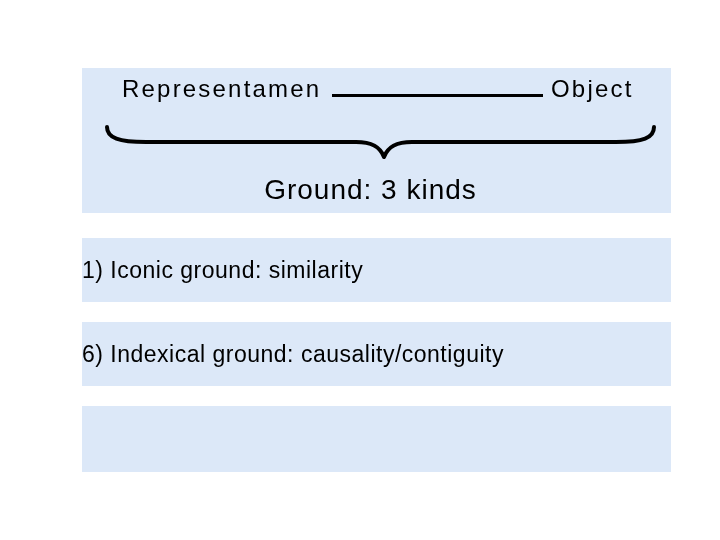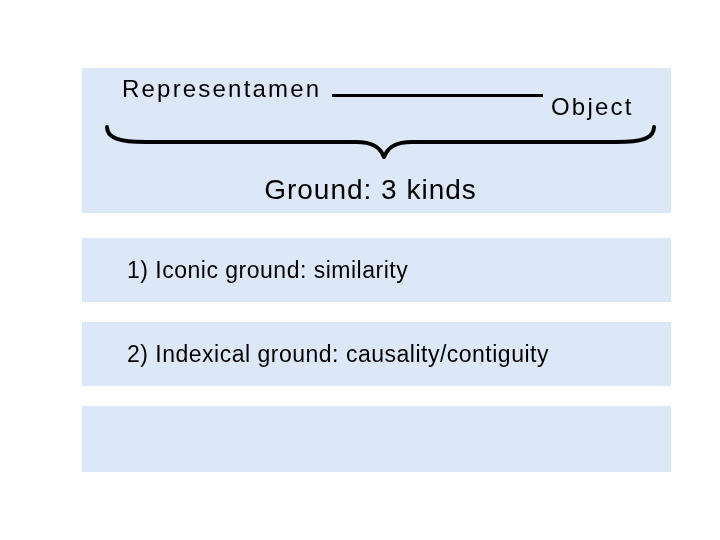--- a/index.html
+++ b/index.html
@@ -23,21 +23,21 @@
   .row-2{top:322px;}
   .row-3{top:406px;height:66px;}
   .term{
     position:absolute;
     font-size:24px;
     line-height:1;
     letter-spacing:2.2px;
     white-space:nowrap;
   }
   .term-left{left:40px;top:9px;}
-  .term-right{left:469px;top:27px;}
+  .term-right{left:469px;top:9px;}
   .connector{
     position:absolute;
     left:250px;top:26px;
     width:211px;height:0;
     border-top:3px solid #000000;
   }
   .brace{
     position:absolute;
     left:22px;top:55px;
     width:553px;height:42px;
@@ -45,21 +45,20 @@
   .ground-label{
     position:absolute;
     left:0;right:12px;top:108px;
     text-align:center;
     font-size:28px;
     line-height:1;
     letter-spacing:1px;
     white-space:nowrap;
   }
   .row-text{
-    padding-left:45px;
     font-size:23px;
     line-height:1;
     letter-spacing:0.5px;
     white-space:nowrap;
   }
 </style>
 </head>
 <body>
 
 <div class="slide">
@@ -82,20 +81,20 @@
     </svg>
 
     <div class="ground-label">Ground: 3 kinds</div>
   </section>
 
   <section class="panel row-panel row-1">
     <span class="row-text">1) Iconic ground: similarity</span>
   </section>
 
   <section class="panel row-panel row-2">
-    <span class="row-text">2) Indexical ground: causality/contiguity</span>
+    <span class="row-text">6) Indexical ground: causality/contiguity</span>
   </section>
 
   <section class="panel row-panel row-3">
     <span class="row-text"></span>
   </section>
 
 </div>
 
 </body></html>

